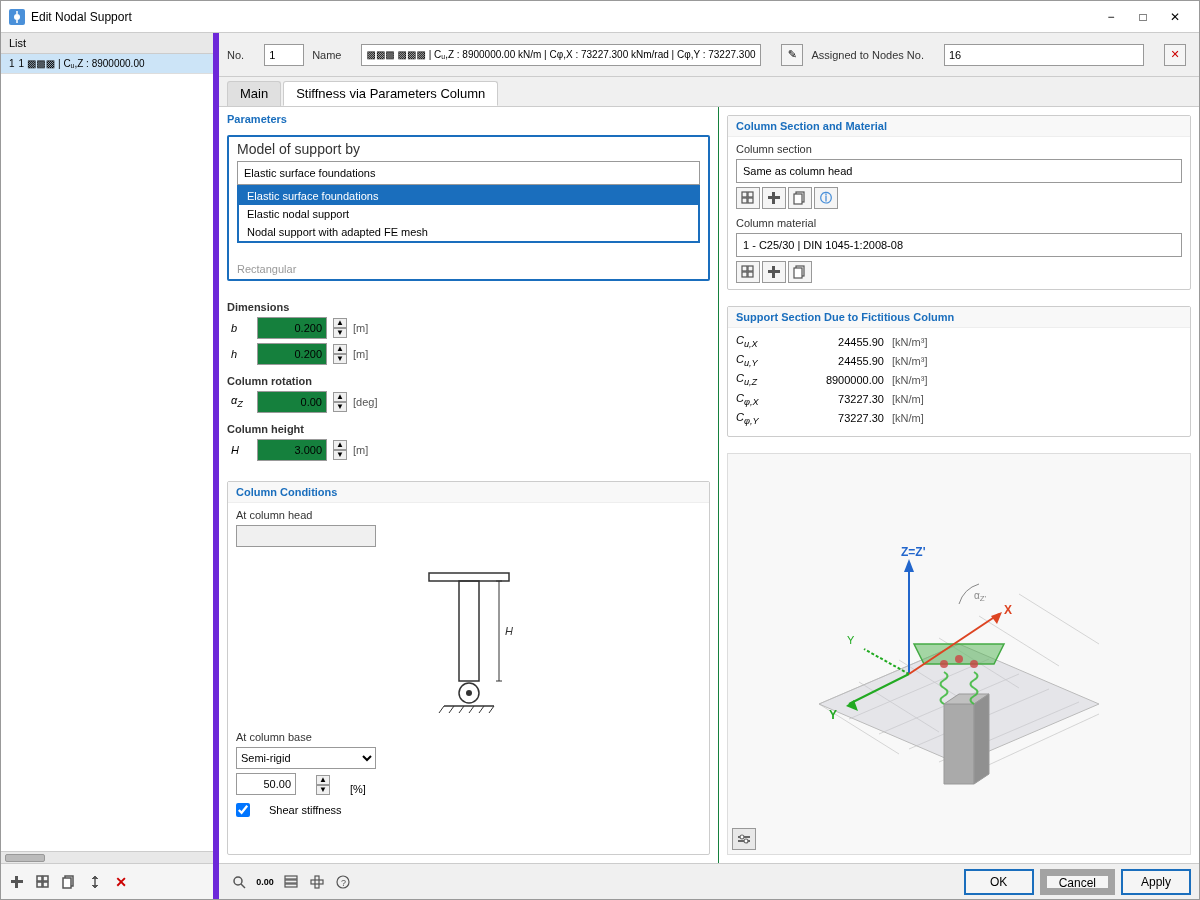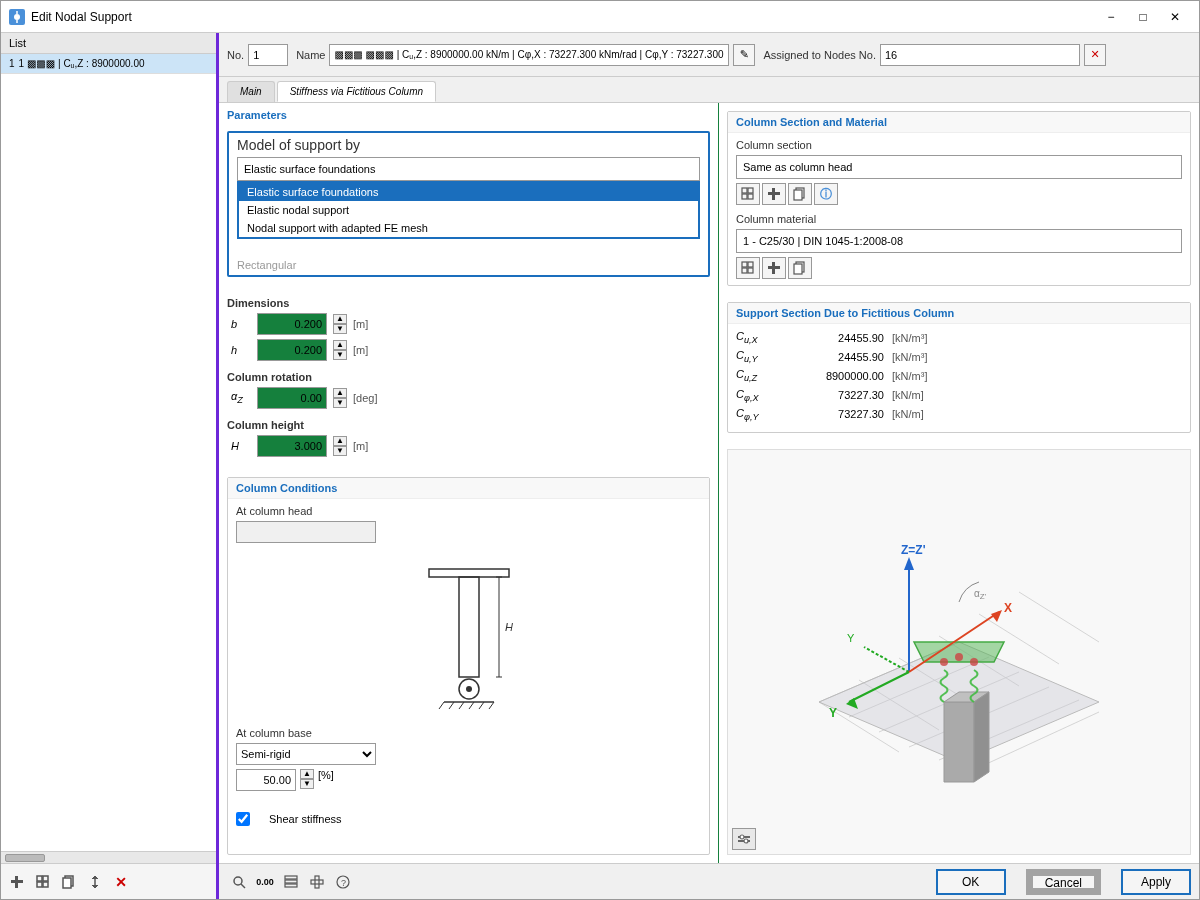--- a/index.html
+++ b/index.html
@@ -9,44 +9,44 @@
     
     .title-bar { background: #ffffff; border-bottom: 1px solid #ccc; height: 32px; display: flex; align-items: center; padding: 0 8px; gap: 6px; }
     .title-bar-icon { width: 16px; height: 16px; background: #4a90d9; border-radius: 2px; flex-shrink: 0; }
     .title-bar-text { font-size: 12px; font-weight: normal; flex: 1; }
     .title-bar-buttons { display: flex; gap: 0; margin-left: auto; }
     .title-bar-btn { width: 32px; height: 28px; border: none; background: transparent; cursor: pointer; font-size: 12px; display: flex; align-items: center; justify-content: center; }
     
     .content { display: flex; flex: 1; overflow: hidden; }
     
     
-    .list-panel { width: 218px; border-right: 3px solid #6d28d9; background: #fff; display: flex; flex-direction: column; }
+    .list-panel { width: 218px; border-right: 6px solid #6d28d9; background: #fff; display: flex; flex-direction: column; }
     .list-header { background: #e8e8e8; padding: 4px 8px; font-size: 11px; border-bottom: 1px solid #ccc; }
     .list-item { padding: 4px 8px; background: #cce4f7; border-bottom: 1px solid #ddd; font-size: 11px; display: flex; align-items: center; gap: 4px; }
     .list-scrollbar { height: 12px; background: #e8e8e8; border-top: 1px solid #ccc; display: flex; align-items: center; padding: 0 4px; margin-top: auto; }
     .list-toolbar { height: 36px; background: #f5f5f5; border-top: 1px solid #ccc; display: flex; align-items: center; padding: 0 4px; gap: 2px; }
     .toolbar-btn { width: 24px; height: 24px; border: 1px solid transparent; background: transparent; cursor: pointer; display: flex; align-items: center; justify-content: center; border-radius: 2px; }
     .toolbar-btn.red-x { color: #cc0000; font-weight: bold; font-size: 14px; }
     
     
     .main-area { flex: 1; display: flex; flex-direction: column; overflow: hidden; }
     
     
     .top-bar { background: #f0f0f0; border-bottom: 1px solid #ccc; padding: 4px 8px; display: flex; align-items: center; gap: 8px; height: 44px; }
-    .field-group { display: flex; align-items: center; gap: 4px; }
+    .field-group { display: flex; align-items: center; gap: 20px; }
     .field-label { font-size: 11px; color: #333; }
     .field-input { height: 22px; border: 1px solid #999; background: white; padding: 0 4px; font-size: 11px; }
     .field-input.no { width: 40px; }
     .field-input.name { width: 400px; }
     .field-input.assigned { width: 370px; }
     .edit-btn { width: 22px; height: 22px; border: 1px solid #999; background: #f5f5f5; cursor: pointer; display: flex; align-items: center; justify-content: center; font-size: 11px; }
     
     
     .tabs-bar { background: #f0f0f0; border-bottom: 1px solid #ccc; display: flex; padding: 4px 8px 0; gap: 2px; }
-    .tab { padding: 4px 12px; border: 1px solid #ccc; border-bottom: none; background: #e0e0e0; cursor: pointer; font-size: 10px; border-radius: 3px 3px 0 0; font-style: italic; }
+    .tab { padding: 4px 12px; border: 1px solid #ccc; border-bottom: none; background: #e0e0e0; cursor: pointer; font-size: 13px; border-radius: 3px 3px 0 0; }
     .tab.active { background: #ffffff; border-bottom: 1px solid #fff; z-index: 1; }
     
     
     .panels { display: flex; flex: 1; gap: 0; overflow: hidden; }
     
     
     .params-panel { width: 500px; border-right: 1px solid #15803d; background: #fff; display: flex; flex-direction: column; overflow: hidden; }
     
     
     .model-section { margin: 8px; border: 2px solid #1a6ebd; border-radius: 2px; position: relative; }
@@ -73,21 +73,21 @@
     
     
     .col-conditions { margin: 8px; border: 1px solid #ccc; border-radius: 2px; flex: 1; }
     .col-cond-title { font-size: 11px; color: #1a6ebd; padding: 4px 8px; background: #f8f8f8; border-bottom: 1px solid #eee; font-weight: 600; }
     .col-cond-inner { padding: 6px 8px; }
     .at-label { font-size: 11px; color: #333; margin-bottom: 4px; }
     .col-head-input { width: 140px; height: 22px; border: 1px solid #999; background: #f0f0f0; margin-bottom: 8px; }
     .column-diagram { text-align: center; padding: 8px 0; }
     .at-base-label { font-size: 11px; color: #333; margin-bottom: 4px; }
     .semi-rigid-select { width: 140px; height: 22px; border: 1px solid #999; background: white; font-size: 11px; margin-bottom: 4px; }
-    .percentage-row { display: flex; align-items: flex-start; gap: 4px; margin-bottom: 21px; }
+    .percentage-row { display: flex; align-items: flex-end; gap: 20px; margin-bottom: 8px; }
     .pct-input { width: 60px; height: 22px; border: 1px solid #999; background: white; padding: 0 4px; font-size: 11px; text-align: right; }
     .pct-unit { font-size: 11px; }
     .checkbox-row { display: flex; align-items: center; gap: 19px; }
     .checkbox-row input[type=checkbox] { width: 14px; height: 14px; }
     .checkbox-label { font-size: 11px; }
     
     
     .right-panel { flex: 1; background: #fff; display: flex; flex-direction: column; overflow: hidden; }
     .col-section { margin: 8px; border: 1px solid #ccc; border-radius: 2px; }
     .col-section-title { font-size: 11px; color: #1a6ebd; padding: 4px 8px; background: #f8f8f8; border-bottom: 1px solid #eee; font-weight: 600; }
@@ -106,21 +106,21 @@
     .spring-value { width: 90px; font-size: 11px; text-align: right; font-weight: 500; }
     .spring-unit { font-size: 11px; color: #555; }
     
     
     .viz-area { flex: 1; background: #f8f8f8; margin: 8px; border: 1px solid #ddd; display: flex; align-items: center; justify-content: center; position: relative; }
     
     
     .bottom-bar { height: 36px; background: #f0f0f0; border-top: 1px solid #ccc; display: flex; align-items: center; padding: 0 8px; gap: 4px; }
     .bottom-tools { display: flex; gap: 2px; align-items: center; }
     .bottom-btn { width: 24px; height: 24px; border: 1px solid transparent; background: transparent; cursor: pointer; display: flex; align-items: center; justify-content: center; border-radius: 2px; font-size: 11px; }
-    .action-buttons { margin-left: auto; display: flex; gap: 20px; }
+    .action-buttons { margin-left: auto; display: flex; gap: 6px; }
     .action-btn { height: 26px; min-width: 70px; border: 7px solid #a3a3a3; background: #f5f5f5; cursor: pointer; font-size: 12px; padding: 0 12px; }
     .action-btn.ok { border: 2px solid #1a6ebd; }
     .action-btn.apply { border: 2px solid #1a6ebd; }
     
     
     .col-diagram-svg { display: block; margin: 0 auto; }
 
     .select-wrapper { position: relative; display: inline-block; width: 100%; }
   </style>
 </head>
@@ -205,21 +205,21 @@
         </div>
         <div class="field-group">
           <span class="field-label">Assigned to Nodes No.</span>
           <input class="field-input assigned" type="text" style="width: 200px;" value="16">
           <button class="edit-btn" style="color:#cc0000;">✕</button>
         </div>
       </div>
 
       <div class="tabs-bar">
         <div class="tab">Main</div>
-        <div class="tab active">Stiffness via Fictitious Column</div>
+        <div class="tab active">Stiffness via Parameters Column</div>
       </div>
 
       <div class="panels">
 
         <div class="params-panel">
 
           <div style="padding: 6px 8px 2px; font-size:11px; color:#1a6ebd; font-weight:600;">Parameters</div>
 
           <div class="model-section">
             <div class="model-label">Model of support by</div>

